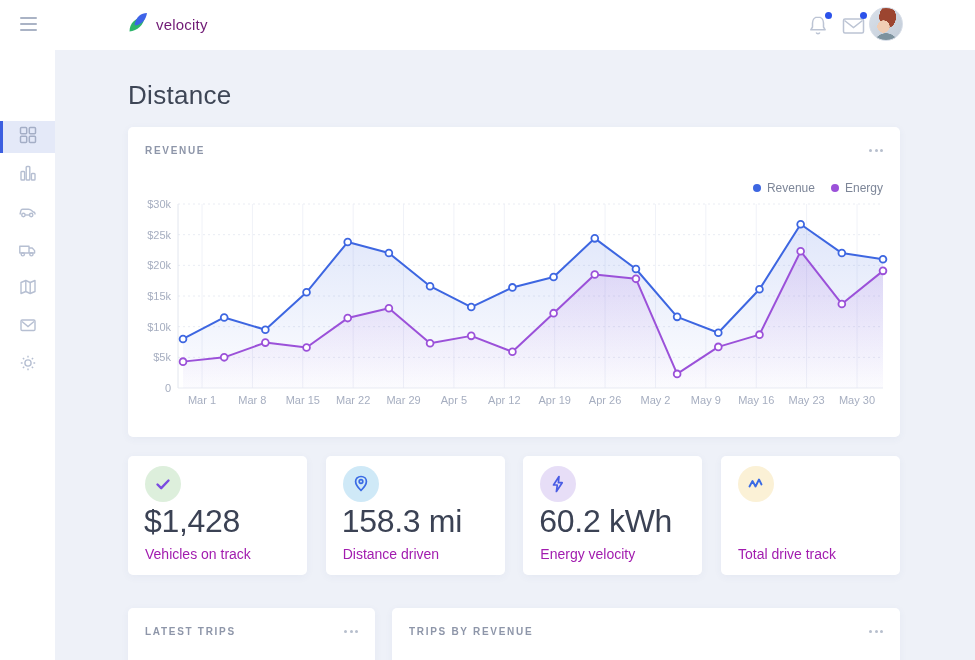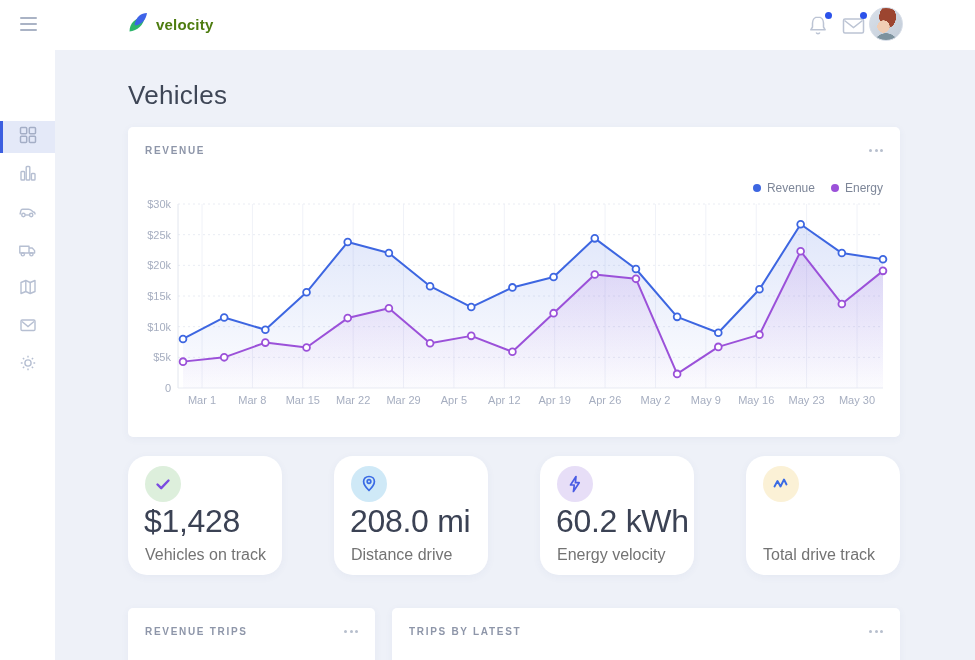--- a/index.html
+++ b/index.html
@@ -6,21 +6,21 @@
   html,body { width:975px; height:660px; }
   body {
     position:relative; overflow:hidden; background:#ffffff;
     font-family:"Liberation Sans", sans-serif;
   }
   
   .topbar { position:absolute; top:0; left:0; width:975px; height:50px; background:#fff; z-index:10; }
   .hamburger { position:absolute; left:20px; top:17px; width:17px; height:14px; display:flex; flex-direction:column; justify-content:space-between; cursor:pointer; }
   .hamburger i { display:block; height:2px; border-radius:2px; background:#aab3c5; }
   .brand { position:absolute; left:128px; top:11px; display:flex; align-items:center; gap:8px; }
-  .brand-name { font-size:15px; font-weight:700; color:#4d7c0f; letter-spacing:.2px; }
+  .brand-name { font-size:15px; font-weight:400; color:#701a75; letter-spacing:.2px; }
   .top-icon-btn { position:absolute; top:12px; width:26px; height:28px; cursor:pointer; }
   .btn-bell { left:806px; }
   .btn-mail { left:841px; }
   .badge-dot { position:absolute; right:0; top:0; width:7px; height:7px; border-radius:50%; background:#2b52ea; }
   .avatar {
     position:absolute; left:869px; top:7px; width:34px; height:34px; border-radius:50%;
     border:1px solid #d8dee8; cursor:pointer;
     background:
       radial-gradient(circle at 50% 118%, #7d929e 0 30%, rgba(0,0,0,0) 31%),
       radial-gradient(circle at 42% 58%, #f0cdb4 0 23%, rgba(0,0,0,0) 24%),
@@ -42,24 +42,24 @@
   .menu-dots { display:flex; gap:2.5px; padding:4px 0; cursor:pointer; }
   .menu-dots i { width:3px; height:3px; border-radius:50%; background:#b7bfcd; }
   
   .chart-card { position:relative; width:772px; height:310px; }
   .legend { position:absolute; top:54px; right:17px; display:flex; gap:16px; align-items:center; }
   .legend-item { display:flex; align-items:center; gap:6px; font-size:12px; color:#7d8698; cursor:pointer; }
   .legend-dot { width:8px; height:8px; border-radius:50%; }
   .chart-svg { position:absolute; left:0; top:0; }
   
   .stats-row { display:flex; justify-content:space-between; margin-top:19px; }
-  .stat-card { position:relative; width:154px; height:119px;border-radius:19px; }
+  .stat-card { position:relative; width:179px; height:119px; }
   .stat-icon { position:absolute; left:17px; top:10px; width:36px; height:36px; border-radius:50%; display:flex; align-items:center; justify-content:center; }
   .stat-value { position:absolute; left:16px; top:47px; font-size:32px; font-weight:400; color:#3b4254; letter-spacing:-.3px; }
-  .stat-label { position:absolute; left:17px; top:90px; font-size:16px; color:#737373; }
+  .stat-label { position:absolute; left:17px; top:90px; font-size:14px; color:#a21caf; }
   
   .bottom-row { display:flex; gap:17px; margin-top:33px; }
   .bottom-card { position:relative; height:130px; }
   .bottom-card.small { width:247px; }
   .bottom-card.wide { width:508px; }
 </style>
 </head>
 <body>
 
 <div class="topbar">
@@ -164,21 +164,21 @@
         <circle cx="9" cy="9" r="3.1"></circle>
         <g id="teeth"></g>
         <path d="M9 1.8 L9 3.6 M9 14.4 L9 16.2 M1.8 9 L3.6 9 M14.4 9 L16.2 9 M3.9 3.9 L5.2 5.2 M12.8 12.8 L14.1 14.1 M14.1 3.9 L12.8 5.2 M5.2 12.8 L3.9 14.1"></path>
       </svg>
     </span>
   </div>
 </nav>
 
 <div class="main">
   <div class="content">
-    <h1 class="page-title">Vehicles</h1>
+    <h1 class="page-title">Distance</h1>
 
     <section class="card chart-card">
       <svg class="chart-svg" width="772" height="310" id="revenue-chart">
           <defs>
             <linearGradient id="grad0" x1="0" y1="0" x2="0" y2="1">
               <stop offset="0%" stop-color="rgba(61,102,225,0.16)"></stop>
               <stop offset="100%" stop-color="rgba(61,102,225,0.01)"></stop>
             </linearGradient>
             <linearGradient id="grad1" x1="0" y1="0" x2="0" y2="1">
               <stop offset="0%" stop-color="rgba(155,81,217,0.16)"></stop>
@@ -300,22 +300,22 @@
         <div class="stat-label">Vehicles on track</div>
       </section>
 
       <section class="card stat-card">
         <span class="stat-icon" style="background: rgb(207, 233, 247);">
           <svg width="36" height="36" viewBox="0 0 36 36" fill="none" stroke="#3a6be5" stroke-width="1.7" stroke-linejoin="round">
             <path d="M18 10.5 c-3.2 0 -5.4 2.2 -5.4 5 c0 3.7 5.4 9 5.4 9 s5.4 -5.3 5.4 -9 c0 -2.8 -2.2 -5 -5.4 -5 Z"></path>
             <circle cx="18" cy="15.5" r="1.8"></circle>
           </svg>
         </span>
-        <div class="stat-value">208.0 mi</div>
-        <div class="stat-label">Distance drive</div>
+        <div class="stat-value">158.3 mi</div>
+        <div class="stat-label">Distance driven</div>
       </section>
 
       <section class="card stat-card">
         <span class="stat-icon" style="background: rgb(231, 222, 247);">
           <svg width="36" height="36" viewBox="0 0 36 36" fill="none" stroke="#4a5ce4" stroke-width="1.7" stroke-linejoin="round">
             <path d="M19 10.5 L13.5 19 L17.3 19 L16.4 25.5 L22.2 16.7 L18.4 16.7 Z"></path>
           </svg>
         </span>
         <div class="stat-value">60.2 kWh</div>
         <div class="stat-label">Energy velocity</div>
@@ -327,31 +327,31 @@
             <path d="M11.5 20.5 L14.5 15 L17.5 20.5 L21 13.5 L23.5 18.5"></path>
           </svg>
         </span>
         <div class="stat-label">Total drive track</div>
       </section>
     </div>
 
     <div class="bottom-row">
       <section class="card bottom-card small">
         <div class="card-head">
-          <span class="card-title">REVENUE TRIPS</span>
+          <span class="card-title">LATEST TRIPS</span>
           <span class="menu-dots">
               <i></i>
               <i></i>
               <i></i>
             </span>
         </div>
       </section>
       <section class="card bottom-card wide">
         <div class="card-head">
-          <span class="card-title">TRIPS BY LATEST</span>
+          <span class="card-title">TRIPS BY REVENUE</span>
           <span class="menu-dots">
               <i></i>
               <i></i>
               <i></i>
             </span>
         </div>
       </section>
     </div>
   </div>
 </div>

